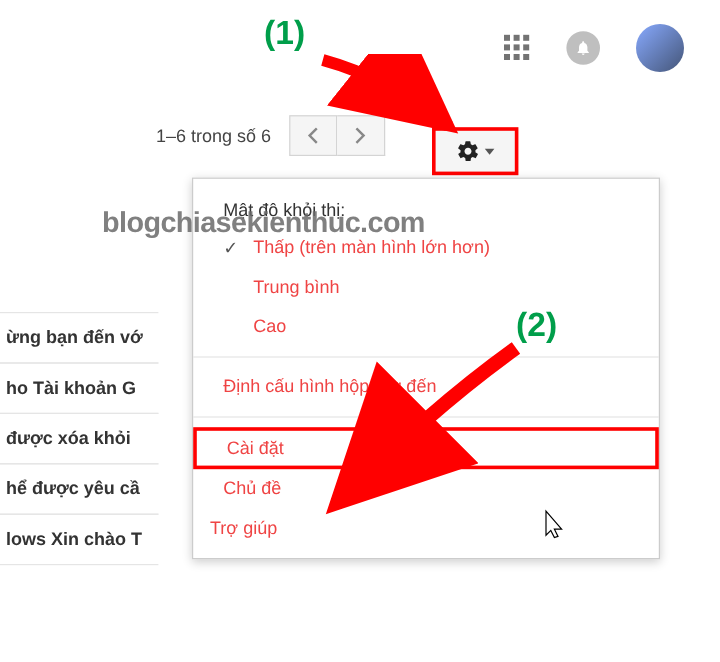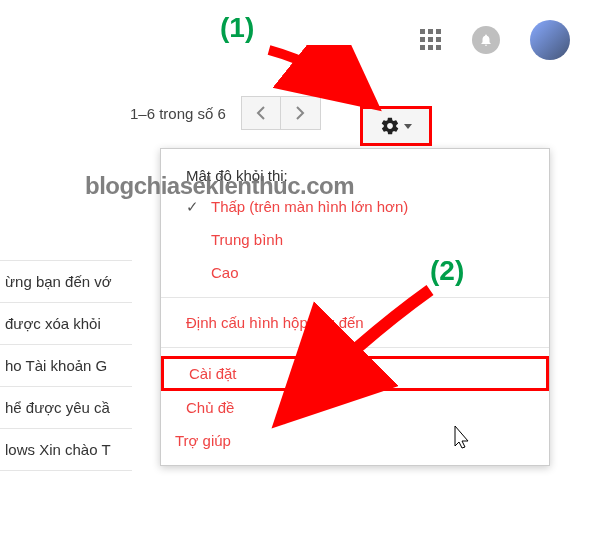--- a/index.html
+++ b/index.html
@@ -128,20 +128,21 @@
     .dropdown-item.highlighted {
       border: 3px solid #ff0000;
       padding: 6px 22px 6px 25px;
       margin: 0;
     }
     .email-list {
       position: absolute;
       top: 260px;
       left: 0;
       width: 132px;
+      font-weight: bold;
     }
     .email-row {
       border-top: 1px solid #e5e5e5;
       border-bottom: 1px solid #e5e5e5;
       padding: 12px 0 12px 5px;
       font-size: 15px;
       color: #333;
       white-space: nowrap;
       overflow: hidden;
       margin-bottom: -1px;
@@ -257,22 +258,22 @@
   <defs>
       <marker id="ah2" markerWidth="12" markerHeight="12" refX="9" refY="5" orient="auto">
         <path d="M0 0 L10 5 L0 10 z" fill="#ff0000"></path>
       </marker>
     </defs>
   <path d="M210 10 Q140 60 60 140" stroke="#ff0000" stroke-width="12" fill="none" marker-end="url(#ah2)"></path>
 </svg>
 
 <div class="email-list">
   <div class="email-row">ừng bạn đến vớ</div>
+  <div class="email-row">ho Tài khoản G</div>
   <div class="email-row">được xóa khỏi</div>
-  <div class="email-row">ho Tài khoản G</div>
   <div class="email-row">hể được yêu cầ</div>
   <div class="email-row">lows Xin chào T</div>
 </div>
 
 <div class="watermark">blogchiasekienthuc.com</div>
 
 <svg class="pointer-cursor" width="22" height="26">
   <path d="M5 2 L5 22 L9 18 L12 24 L15 23 L12 17 L18 17 Z" fill="#fff" stroke="#000" stroke-width="1"></path>
 </svg>
 

